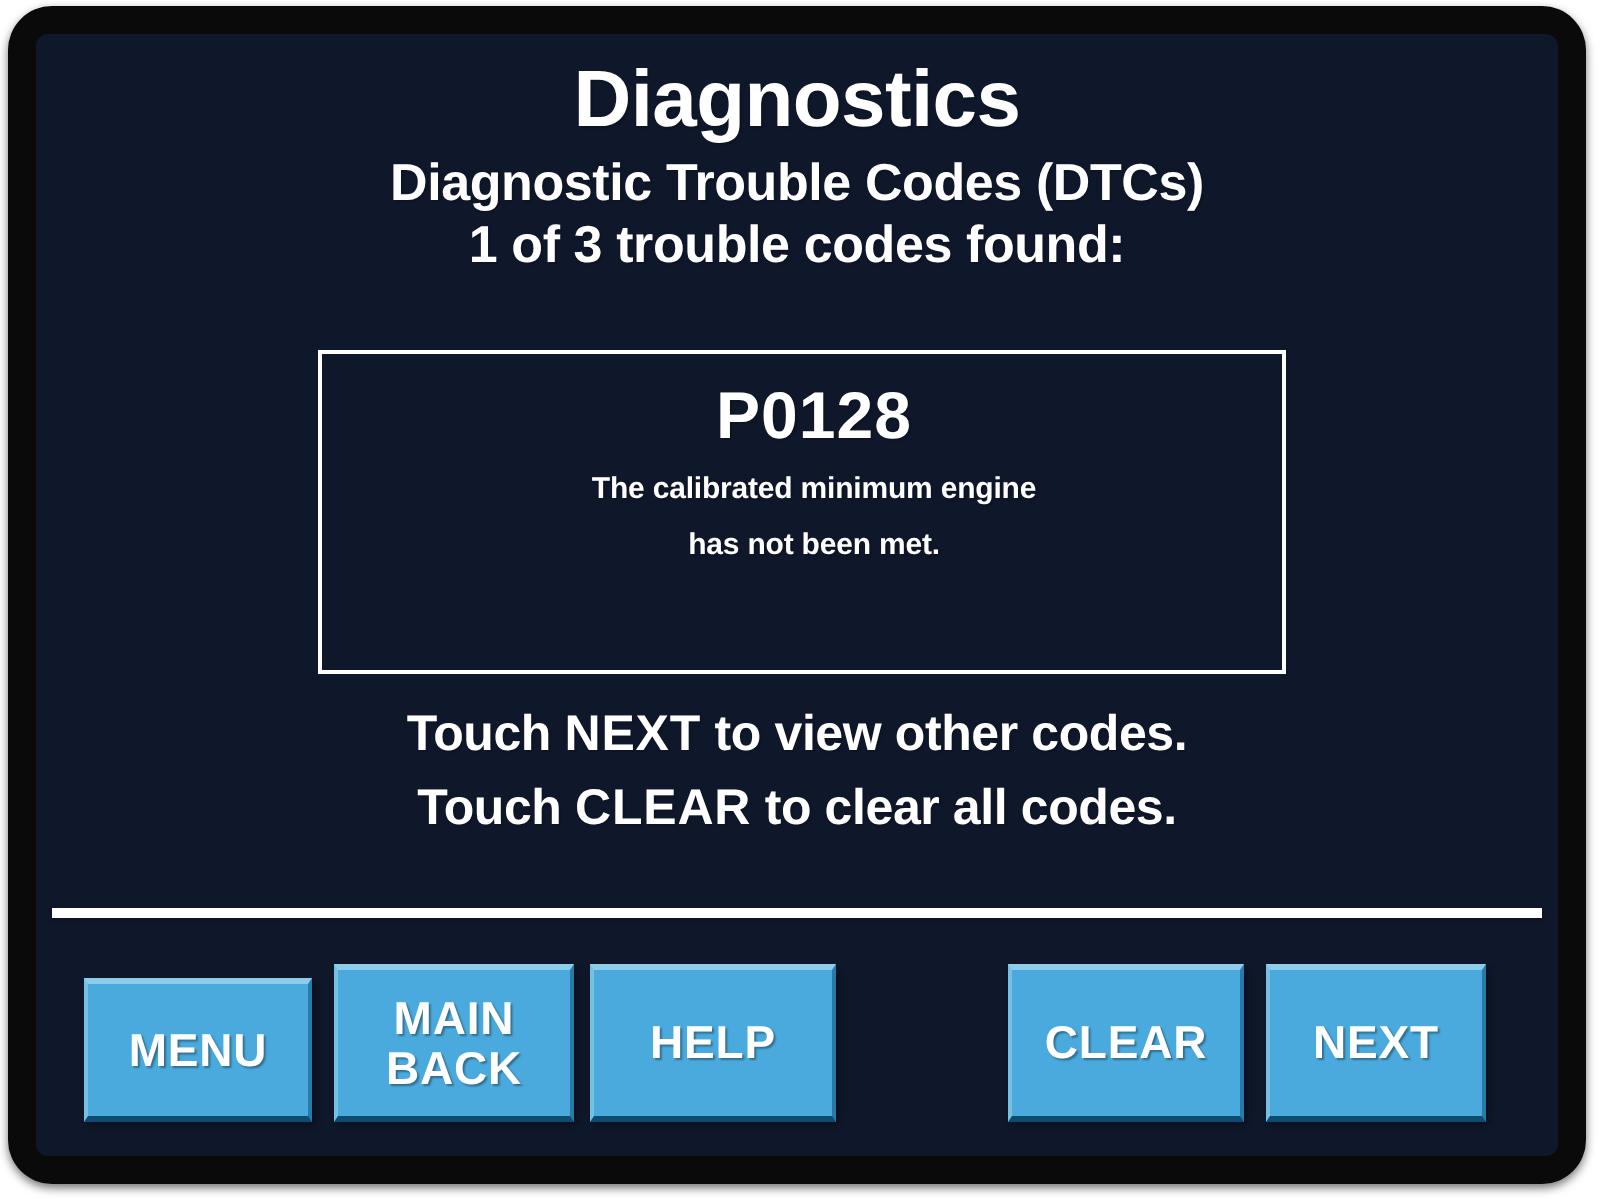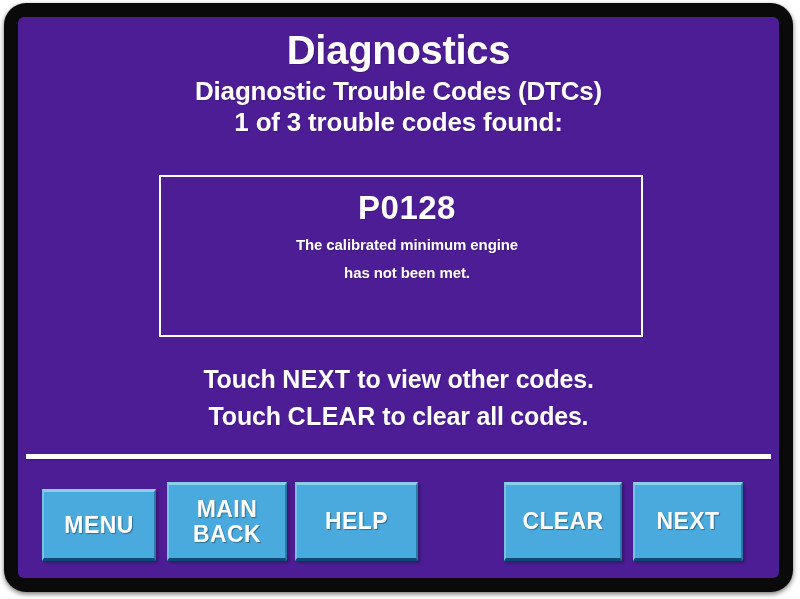--- a/index.html
+++ b/index.html
@@ -28,21 +28,21 @@
   }
 
   
   #screen {
     position: absolute;
     left: 14px;
     top: 14px;
     width: 761px;
     height: 561px;
     box-sizing: border-box;
-    background: #4c1d95;
+    background: #0f172a;
     border-radius: 6px;
     overflow: hidden;
   }
 
   
   #header {
     position: absolute;
     left: 0;
     top: 0;
     width: 761px;
@@ -93,21 +93,21 @@
     line-height: 28px;
     letter-spacing: -0.1px;
     text-shadow: 1px 1px 1px rgba(0,0,0,0.15);
   }
   #dtc-desc-1 { padding-top: 4px; }
 
   
   #instructions {
     position: absolute;
     left: 0;
-    top: 344px;
+    top: 332px;
     width: 761px;
     text-align: center;
     color: #ffffff;
   }
   .instruction-line {
     font-size: 25px;
     font-weight: bold;
     line-height: 37px;
     letter-spacing: -0.2px;
     text-shadow: 1px 1px 1px rgba(0,0,0,0.15);

